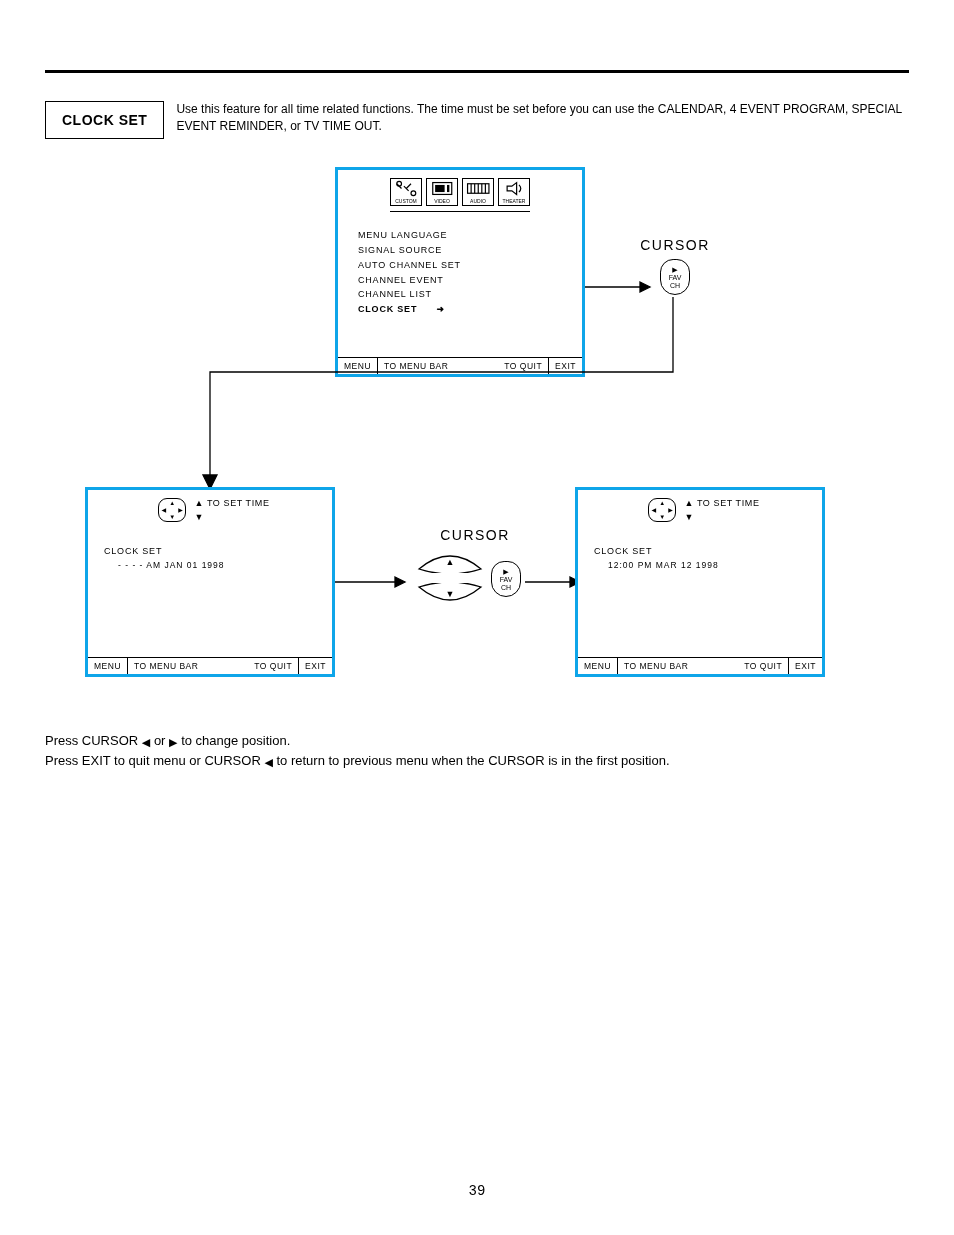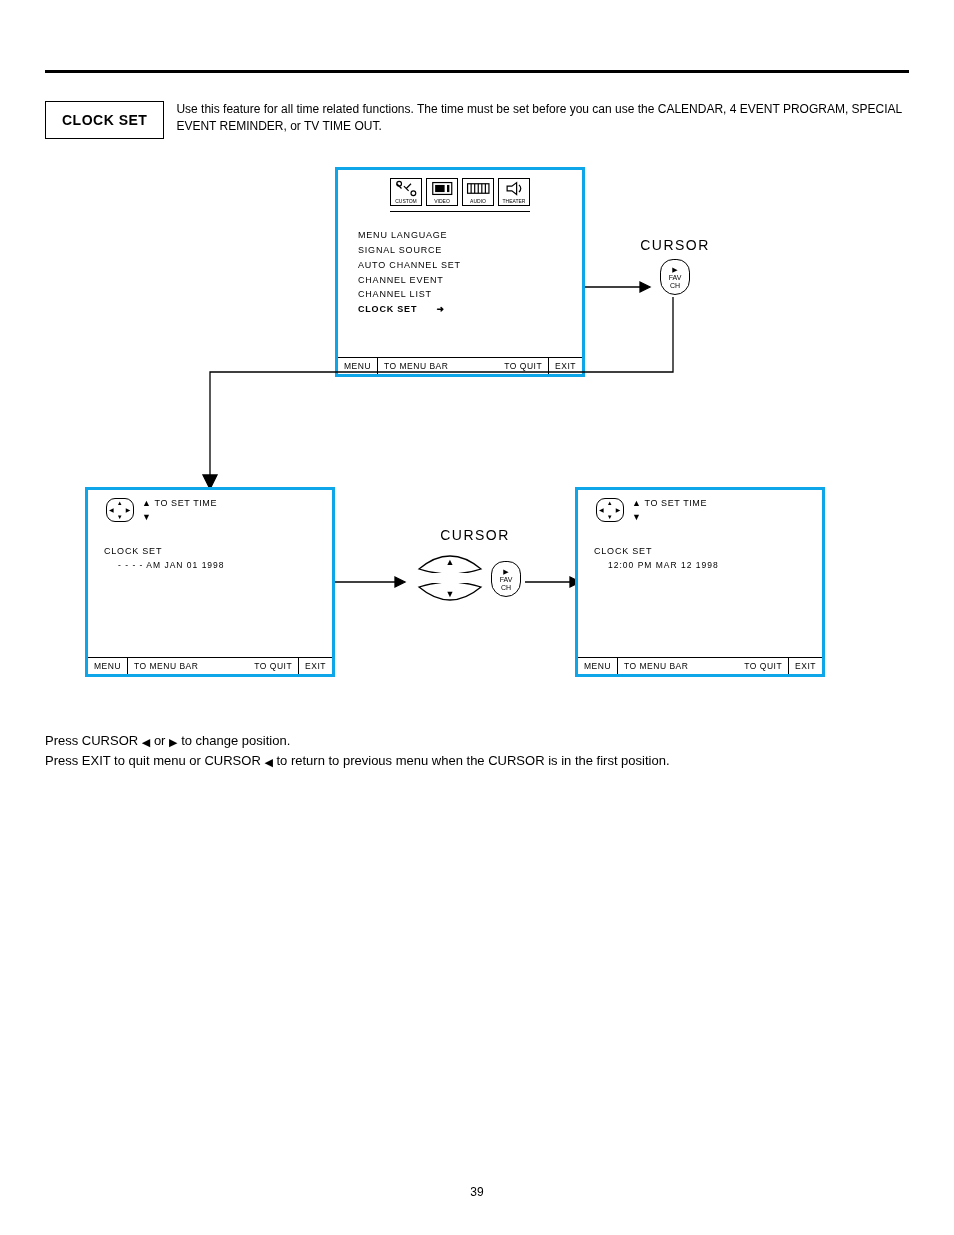--- a/index.html
+++ b/index.html
@@ -103,20 +103,21 @@
   .screen-left { left: 40px; top: 320px; }
   .screen-right { left: 530px; top: 320px; }
 
   .set-header {
     display: flex;
     align-items: center;
     gap: 8px;
     padding: 8px 10px 6px 18px;
     font-size: 9px;
     letter-spacing: 0.6px;
+    justify-content: center;
   }
   .dpad-small {
     width: 28px; height: 24px;
     border: 1.3px solid #000;
     border-radius: 9px;
     position: relative;
     flex-shrink: 0;
   }
   .dpad-small::before,
   .dpad-small::after {
@@ -192,21 +193,22 @@
   .instructions {
     font-size: 13px;
     line-height: 1.5;
     margin-top: 4px;
   }
   .page-num {
     position:absolute;
     bottom: 36px;
     left:50%;
     transform:translateX(-50%);
-    font-size:12px;
+    font-size:14px;
+    font-family:Liberation Mono, monospace;
   }
   .tri-glyph { font-size: 11px; vertical-align: -1px;}
 </style>
 </head>
 <body>
 
 <div class="page-rule"></div>
 
 <div class="header-row">
   <div class="title-box">

